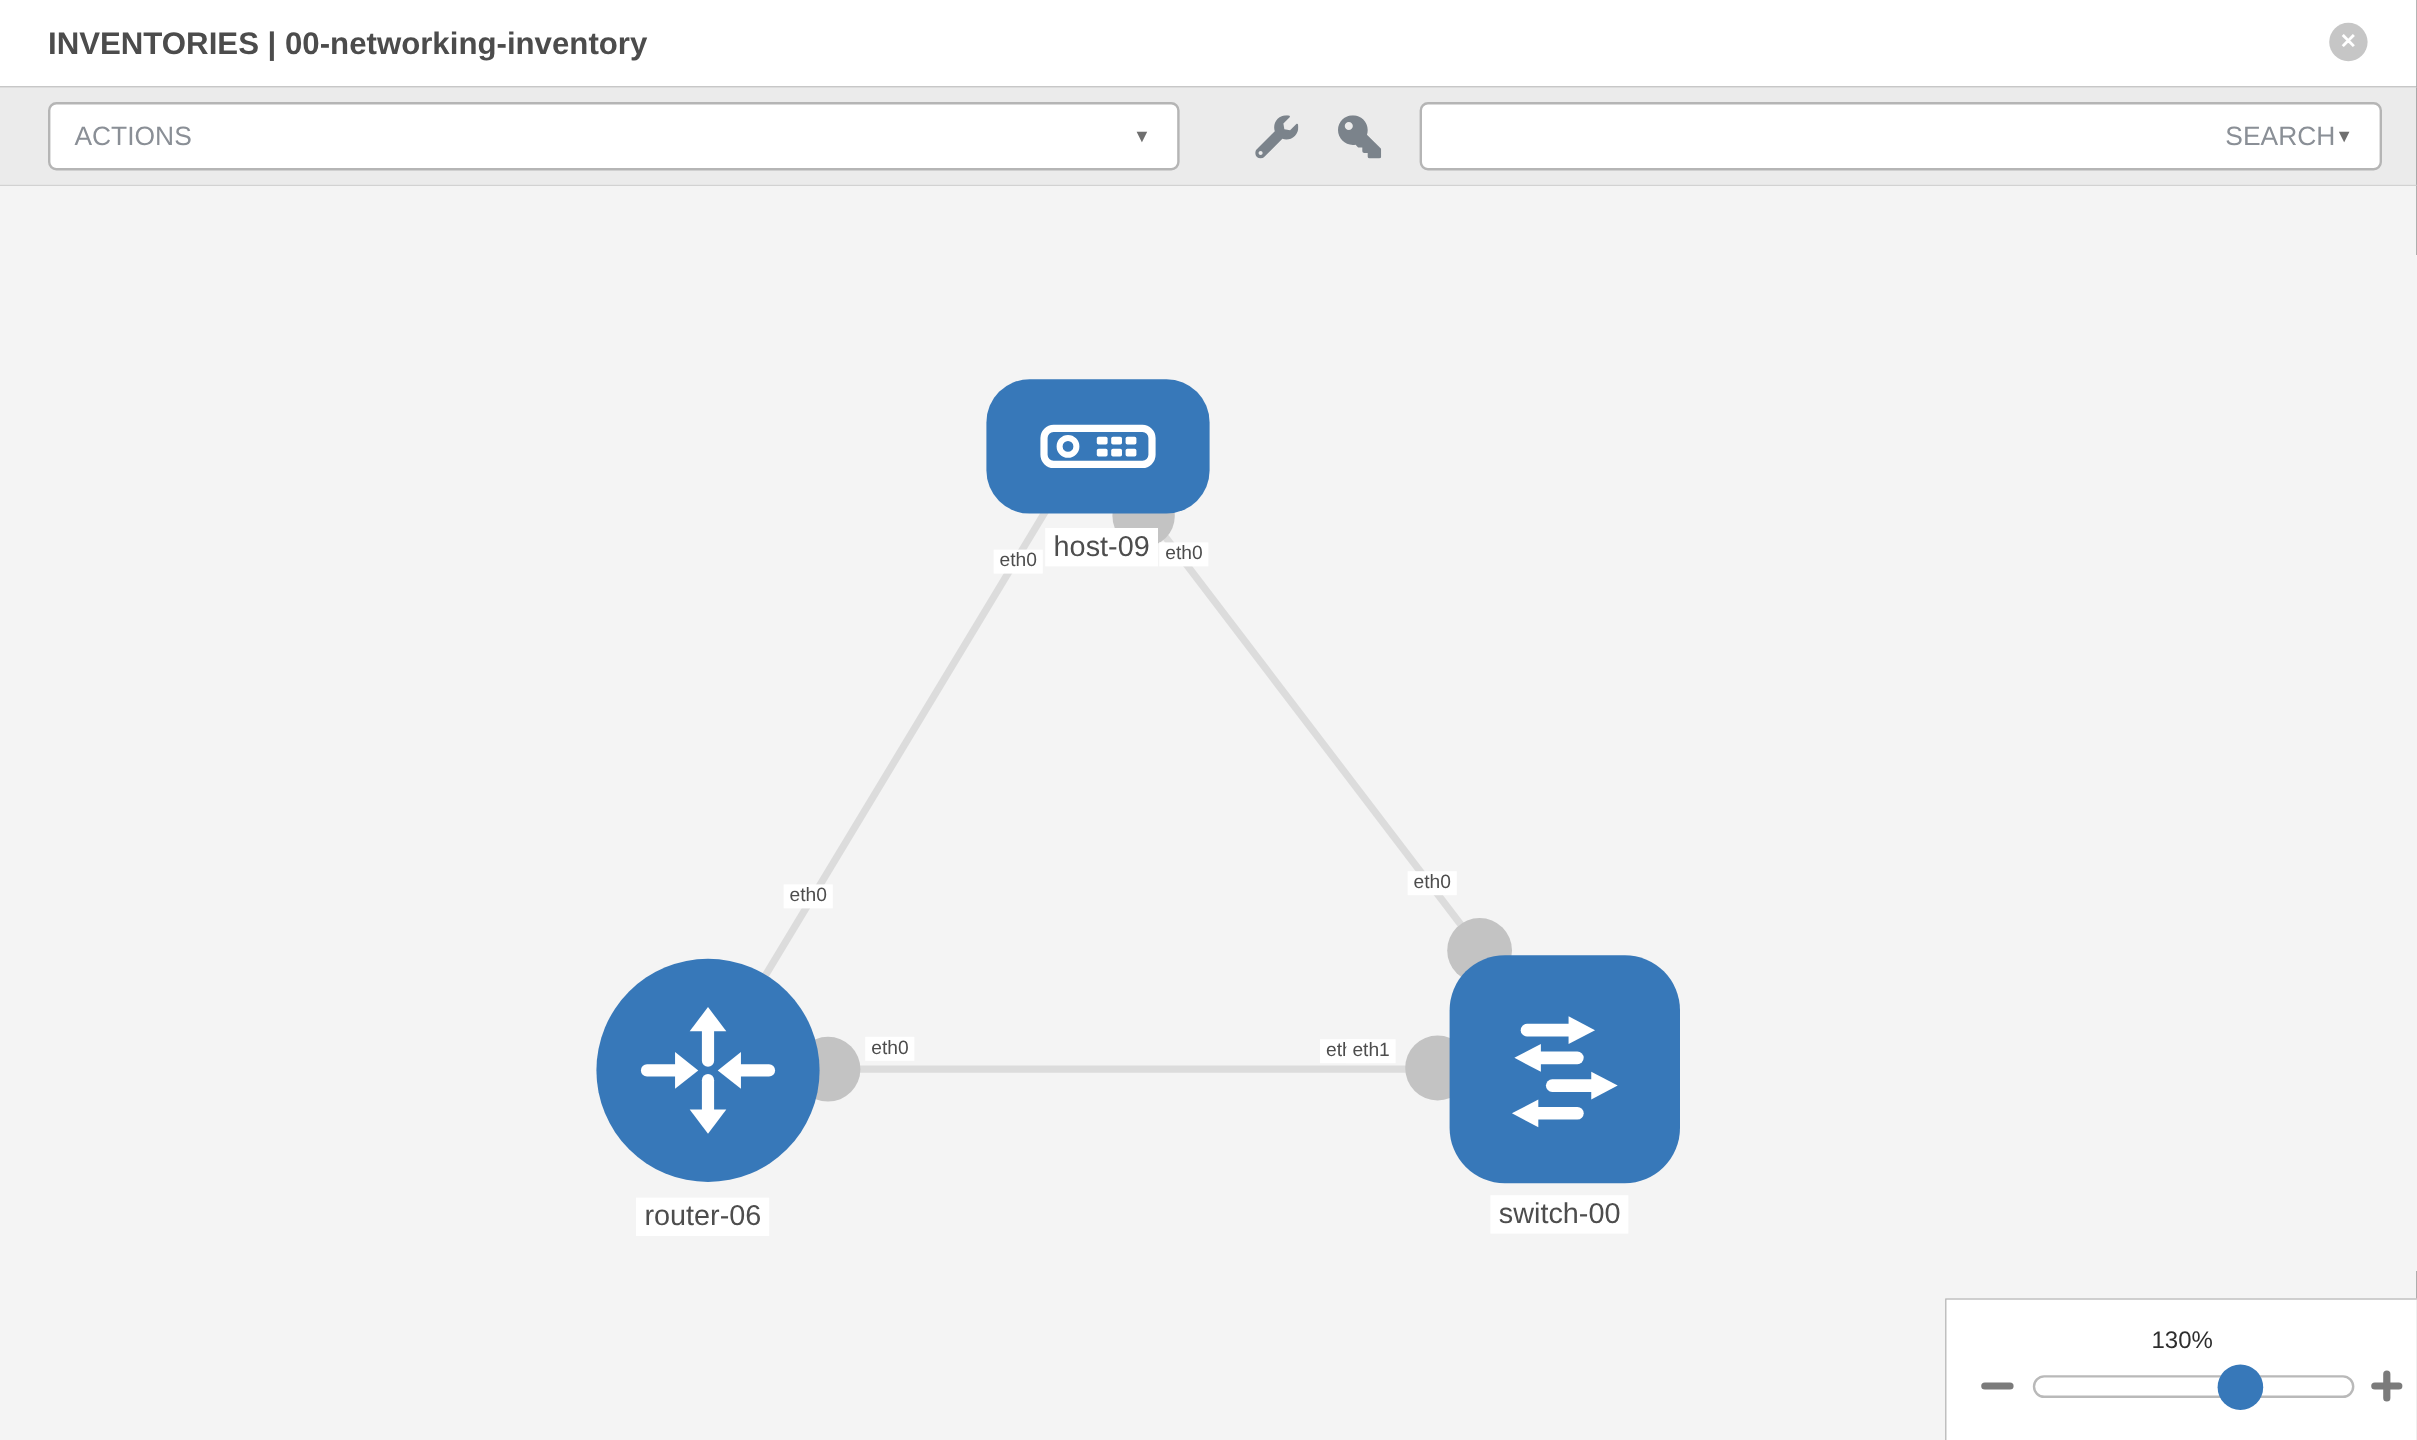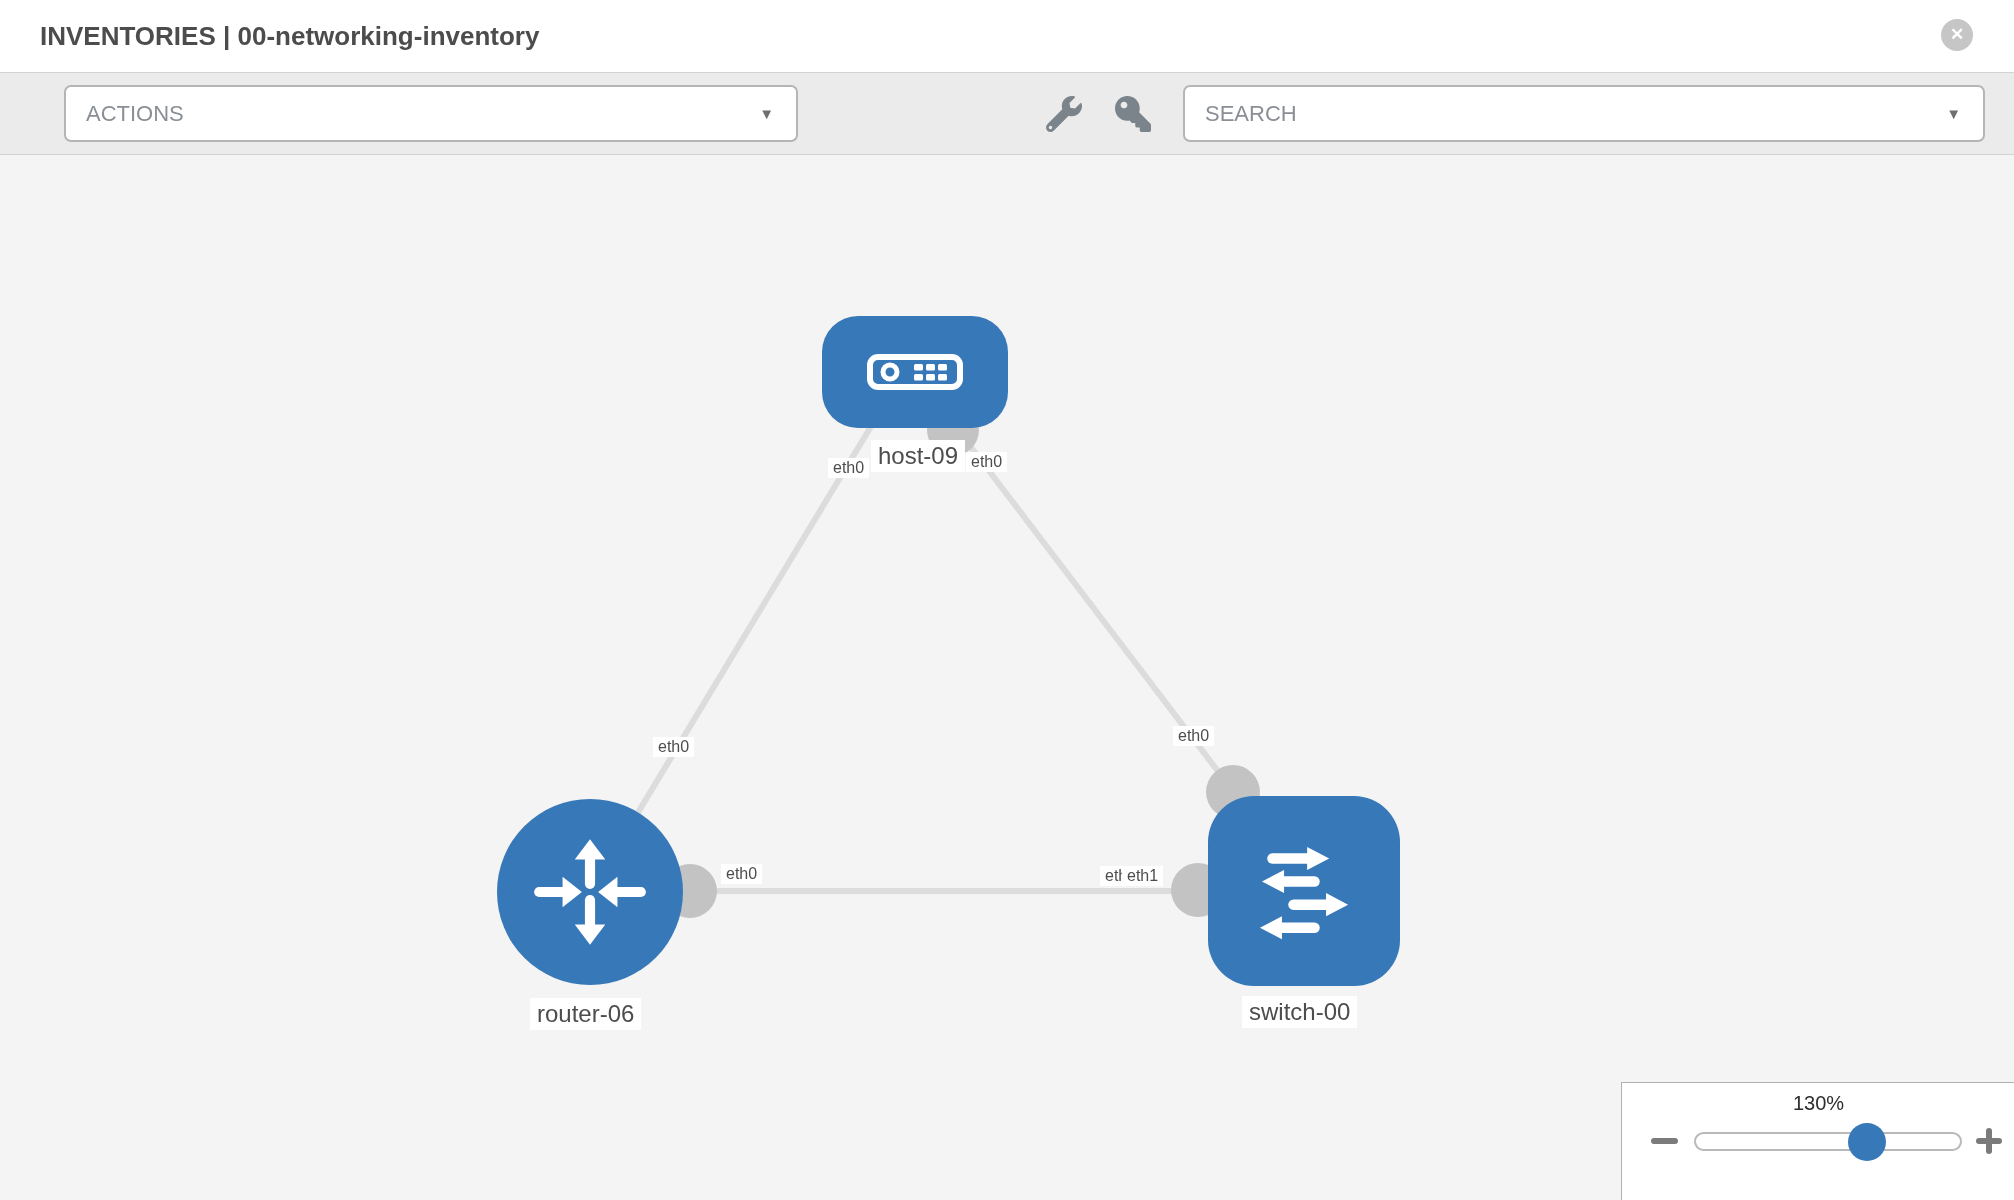--- a/index.html
+++ b/index.html
@@ -15,43 +15,43 @@
                font-weight:700; cursor:pointer; }
 
   
   .toolbar { position:absolute; left:0; top:72px; width:2014px; height:83px; background:#ebebeb;
              border-top:1px solid #d2d2d2; border-bottom:1px solid #d2d2d2;
              display:flex; align-items:center; }
   .select { height:57px; background:#fff; border:2px solid #b5b5b5; border-radius:7px;
             display:flex; align-items:center; justify-content:space-between;
             padding:0 22px 0 20px; color:#8a8f96; font-size:22px; cursor:pointer; }
   .select .caret { color:#6f6f6f; font-size:15px; }
-  .select-actions { width:734px; margin-left:64px; }
-  .select-search  { width:802px; margin-right:29px; }
+  .select-actions { width:943px; margin-left:40px; }
+  .select-search  { width:802px; margin-right:29px;justify-content:flex-end; }
   .tool-icons { margin-left:auto; margin-right:32px; display:flex; align-items:center; }
   .tool-icon { width:36px; height:36px; cursor:pointer; }
   .tool-icon + .tool-icon { margin-left:33px; }
   .tool-icon svg { width:100%; height:100%; fill:#7b838b; }
 
   
   .canvas { position:absolute; left:0; top:155px; width:2014px; height:1045px; background:#f4f4f4; }
   .links-layer { position:absolute; left:0; top:0; }
   .node { position:absolute; background:#3778b9; display:flex; align-items:center; justify-content:center; cursor:pointer; }
   .node svg { display:block; }
   .node-host   { left:822px;  top:161px; width:186px; height:112px; border-radius:36px; }
   .node-router { left:497px;  top:644px; width:186px; height:186px; border-radius:50%; }
   .node-switch { left:1208px; top:641px; width:192px; height:190px; border-radius:46px; }
 
   .chip { position:absolute; background:#fff; color:#4d4d4d; font-size:16px; padding:1px 5px; white-space:nowrap; }
   .chip.node-label { font-size:24px; padding:2px 7px; }
 
   
   .zoom-panel { position:absolute; left:1621px; top:1082px; width:396px; height:122px;
                 background:#fff; border:1px solid #b0b0b0; }
-  .zoom-level { width:393px; text-align:center; margin-top:9px; font-size:20px; color:#2e2e2e; }
+  .zoom-level { width:393px; text-align:center; margin-top:23px; font-size:20px; color:#2e2e2e; }
   .zoom-row { display:flex; align-items:center; margin-top:13px; margin-left:29px; }
   .zoom-minus { width:27px; height:6px; border-radius:3px; background:#7b7b7b; cursor:pointer; }
   .zoom-track { position:relative; width:268px; height:19px; margin-left:16px; background:#fff;
                 border:2px solid #b9b9b9; border-radius:10px; cursor:pointer; }
   .zoom-thumb { position:absolute; left:152px; top:-11px; width:38px; height:38px; border-radius:50%;
                 background:#3778b9; cursor:grab; }
   .zoom-plus { position:relative; width:26px; height:26px; margin-left:14px; cursor:pointer; }
   .zoom-plus::before { content:""; position:absolute; left:0; top:10px; width:26px; height:6px; border-radius:3px; background:#7b7b7b; }
   .zoom-plus::after  { content:""; position:absolute; left:10px; top:0; width:6px; height:26px; border-radius:3px; background:#7b7b7b; }
 </style>

